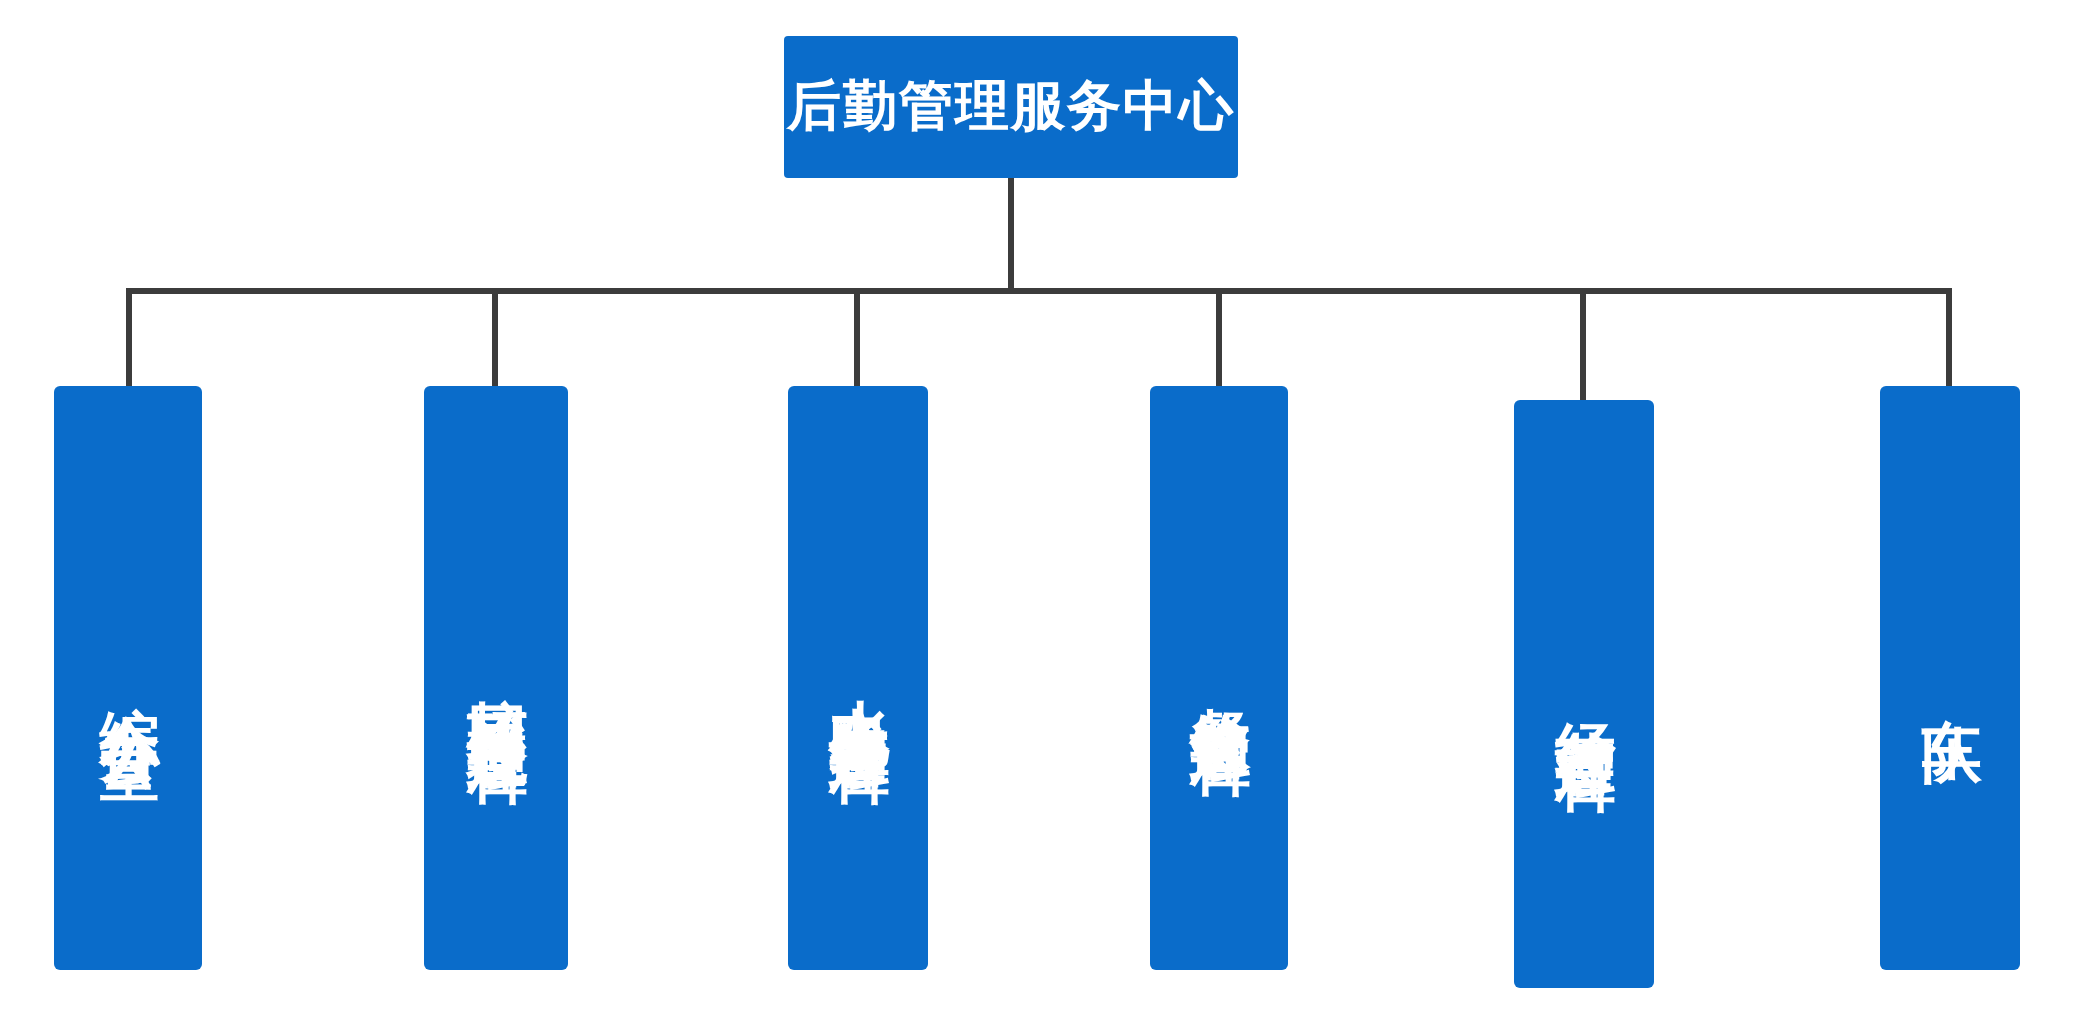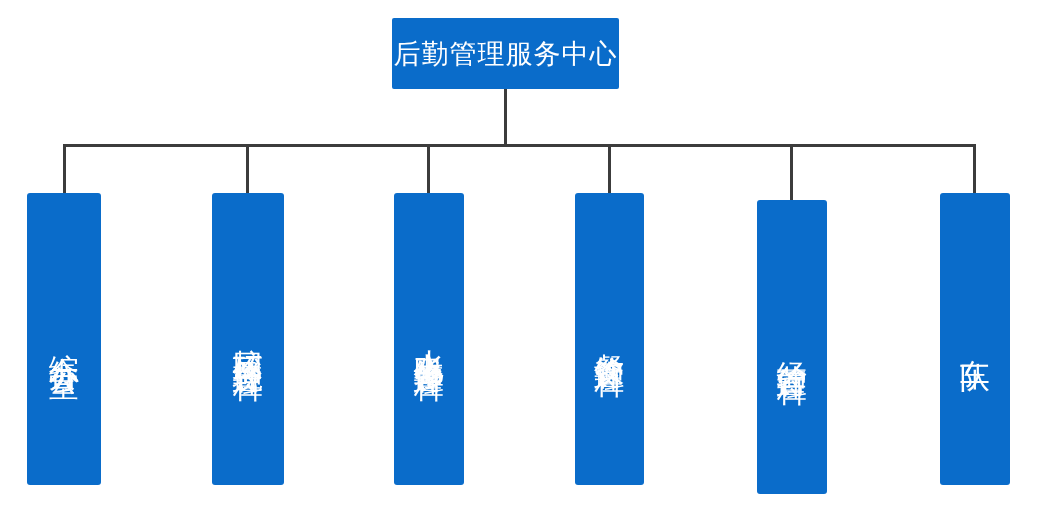--- a/index.html
+++ b/index.html
@@ -27,21 +27,21 @@
     box-sizing: border-box;
     display: flex;
     align-items: center;
     justify-content: center;
   }
   .node-root {
     border-radius: 2px;
   }
   .node-label {
     color: #ffffff;
-    font-weight: normal;
+    font-weight: bold;
     letter-spacing: 0.5px;
     line-height: 1.18;
     text-align: center;
     white-space: nowrap;
   }
   .node-root .node-label {
     font-size: 27px;
     letter-spacing: 1px;
   }
   .node-child .node-label {

